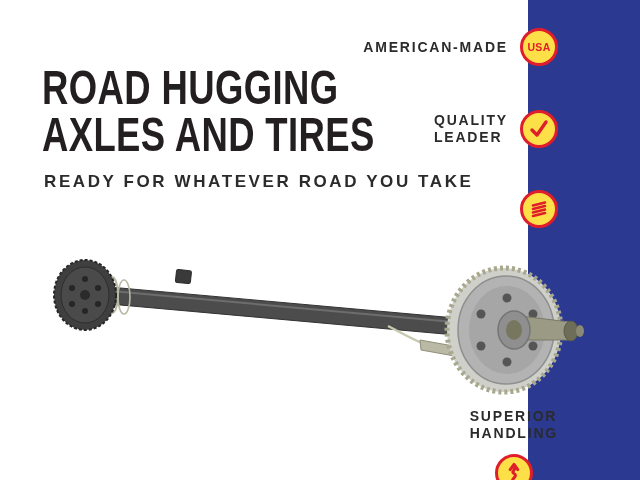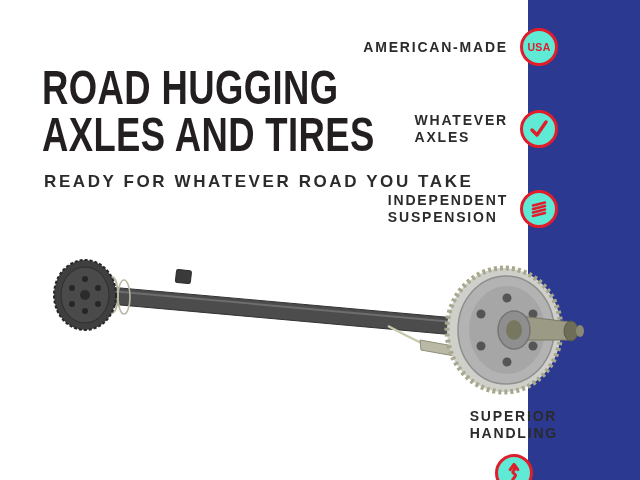--- a/index.html
+++ b/index.html
@@ -25,21 +25,21 @@
   
   .feature {
     position:absolute; right:82px; display:flex; align-items:center;
     justify-content:flex-end; gap:12px; z-index:3;
   }
   .feature .labels {
     text-align:left; color:#2b2b2b; font-weight:700; font-size:14px;
     letter-spacing:1.8px; line-height:17px; white-space:nowrap;
   }
   .icon-circle {
-    width:38px; height:38px; border-radius:50%; background:#5eead4;
+    width:38px; height:38px; border-radius:50%; background:#fde047;
     border:3px solid #e01e2b; box-sizing:border-box; flex:0 0 auto;
     display:flex; align-items:center; justify-content:center;
   }
   .usa-text {
     color:#e01e2b; font-weight:700; font-size:10.5px; letter-spacing:0.3px;
   }
   .f1 { top:28px; }
   .f2 { top:110px; }
   .f3 { top:190px; }
   .f4 { top:408px;flex-direction:column; }
@@ -63,35 +63,31 @@
     <div class="labels">
       <div>AMERICAN-MADE</div>
     </div>
     <div class="icon-circle">
       <span class="usa-text">USA</span>
     </div>
   </div>
 
   <div class="feature f2">
     <div class="labels">
-      <div>WHATEVER</div>
-      <div>AXLES</div>
+      <div>QUALITY</div>
+      <div>LEADER</div>
     </div>
     <div class="icon-circle">
       <svg width="24" height="24" viewBox="0 0 24 24">
         <path d="M5 13 L10 18 L19 5" fill="none" stroke="#e01e2b" stroke-width="3.4" stroke-linecap="round" stroke-linejoin="round"></path>
       </svg>
     </div>
   </div>
 
   <div class="feature f3">
-    <div class="labels">
-      <div>INDEPENDENT</div>
-      <div>SUSPENSION</div>
-    </div>
     <div class="icon-circle">
       <svg width="24" height="24" viewBox="0 0 24 24">
         <path d="M6 19 L18 16 M6 15.5 L18 12.5 M6 12 L18 9 M6 8.5 L18 5.5" fill="none" stroke="#e01e2b" stroke-width="2.6" stroke-linecap="round"></path>
       </svg>
     </div>
   </div>
 
   <div class="feature f4">
     <div class="labels">
       <div>SUPERIOR</div>

